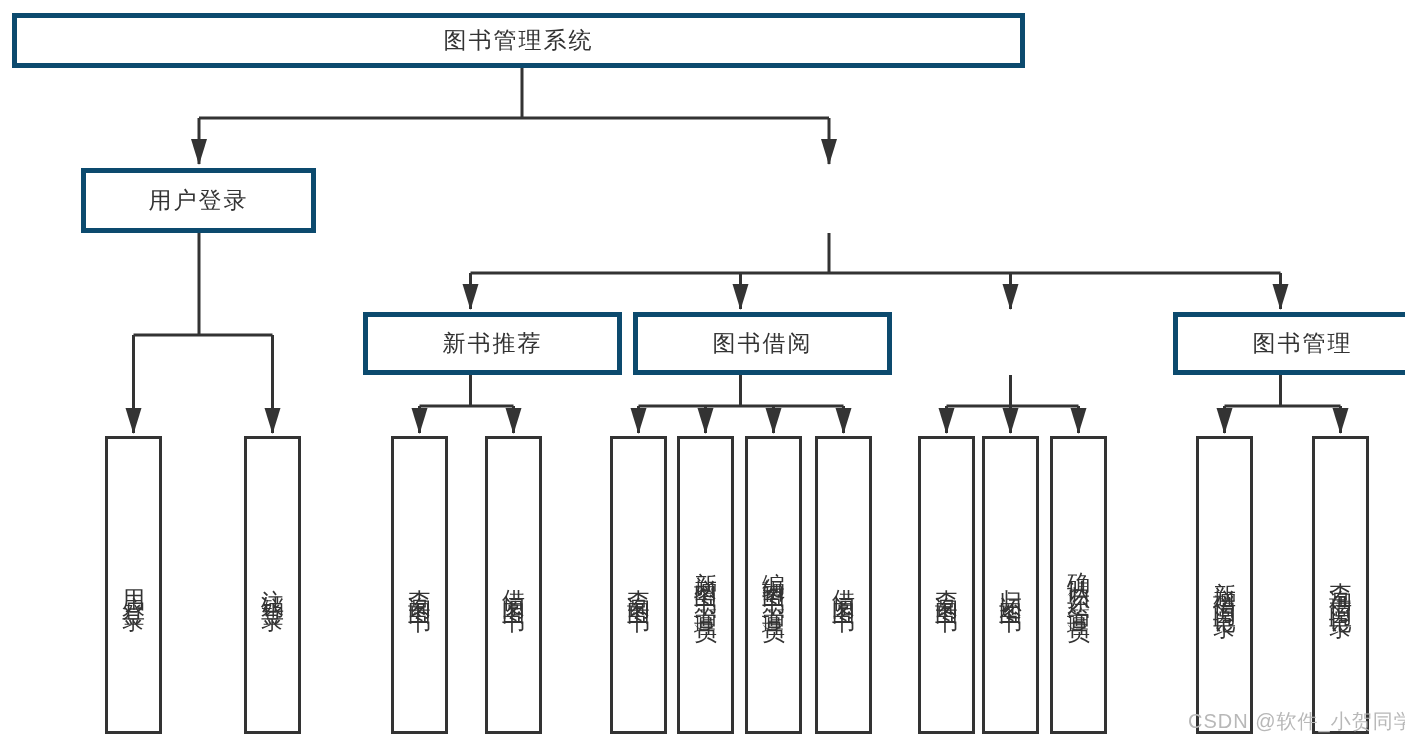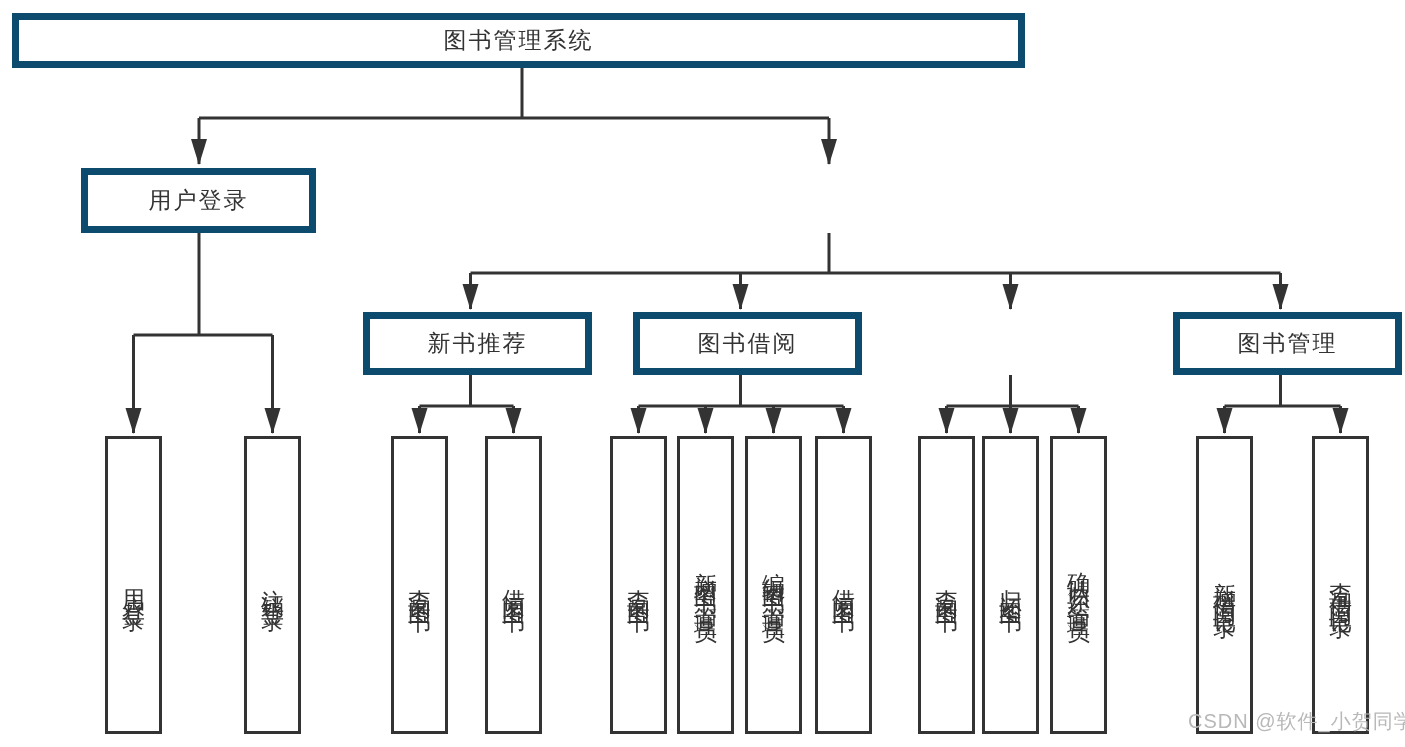--- a/index.html
+++ b/index.html
@@ -10,33 +10,33 @@
     background: #ffffff;
     font-family: "Liberation Sans", "DejaVu Sans", sans-serif;
     color: #333333;
     overflow: hidden;
   }
   #wires { position: absolute; left: 0; top: 0; width: 1405px; height: 747px; }
 
   .node {
     position: absolute;
     box-sizing: border-box;
-    border: 7px solid #0c4a6e;
+    border: 5px solid #0c4a6e;
     background: #ffffff;
     display: flex;
     align-items: center;
     justify-content: center;
     font-size: 23px;
     letter-spacing: 2px;
     white-space: nowrap;
     z-index: 2;
   }
   .root  { left: 12px;  top: 13px;  width: 1013px; height: 55px; }
   .lvl2  { top: 168px;  width: 235px; height: 65px; }
-  .lvl3  { top: 312px;  width: 229px; height: 63px; }
+  .lvl3  { top: 312px;  width: 259px; height: 63px; }
 
   .leaf  {
     position: absolute;
     box-sizing: border-box;
     border: 3px solid #333333;
     background: #ffffff;
     top: 436px; width: 57px; height: 298px;
     display: flex;
     align-items: center;
     justify-content: center;

